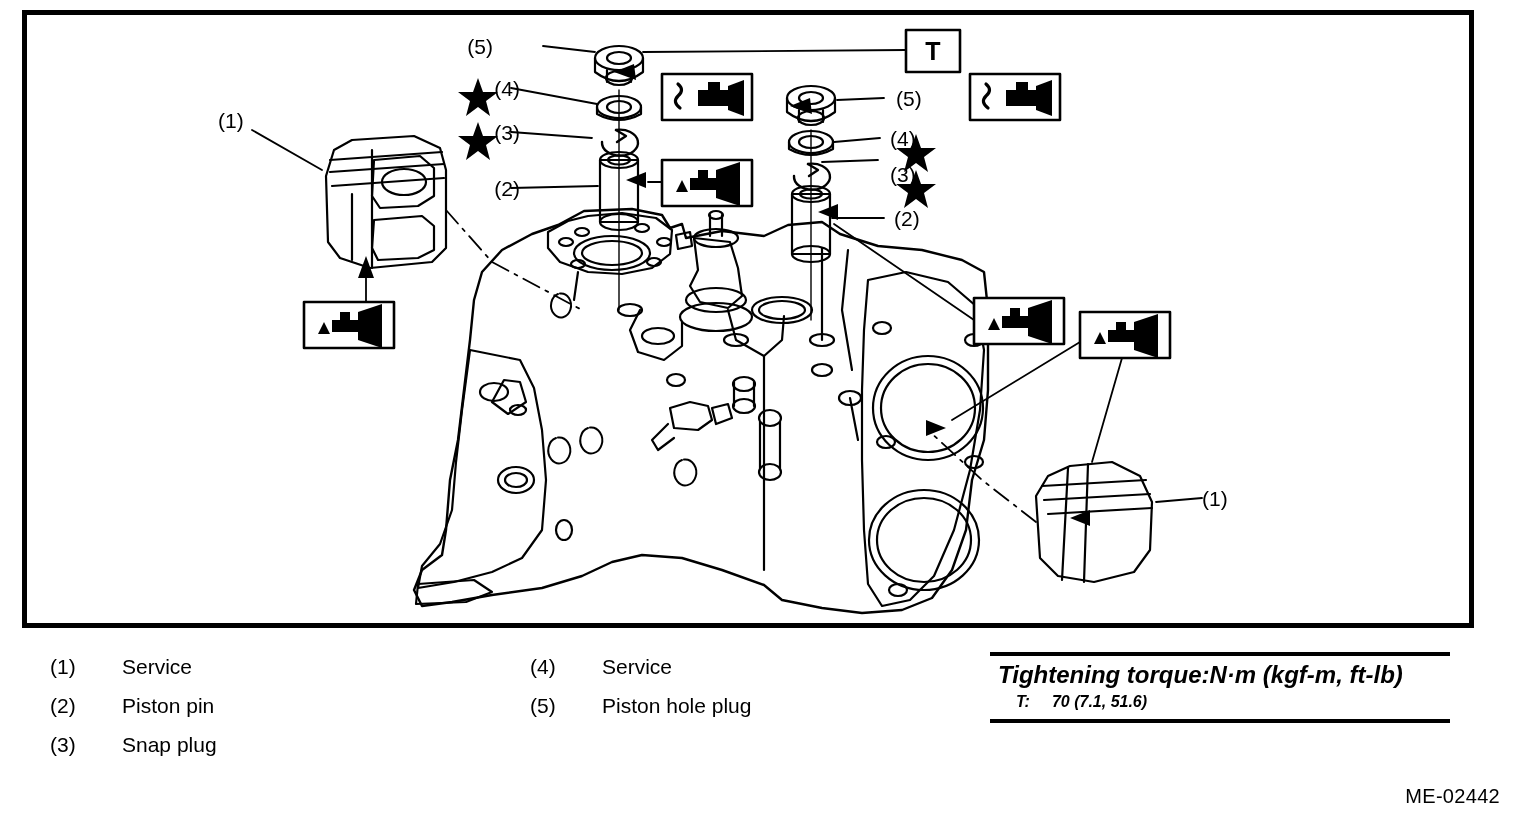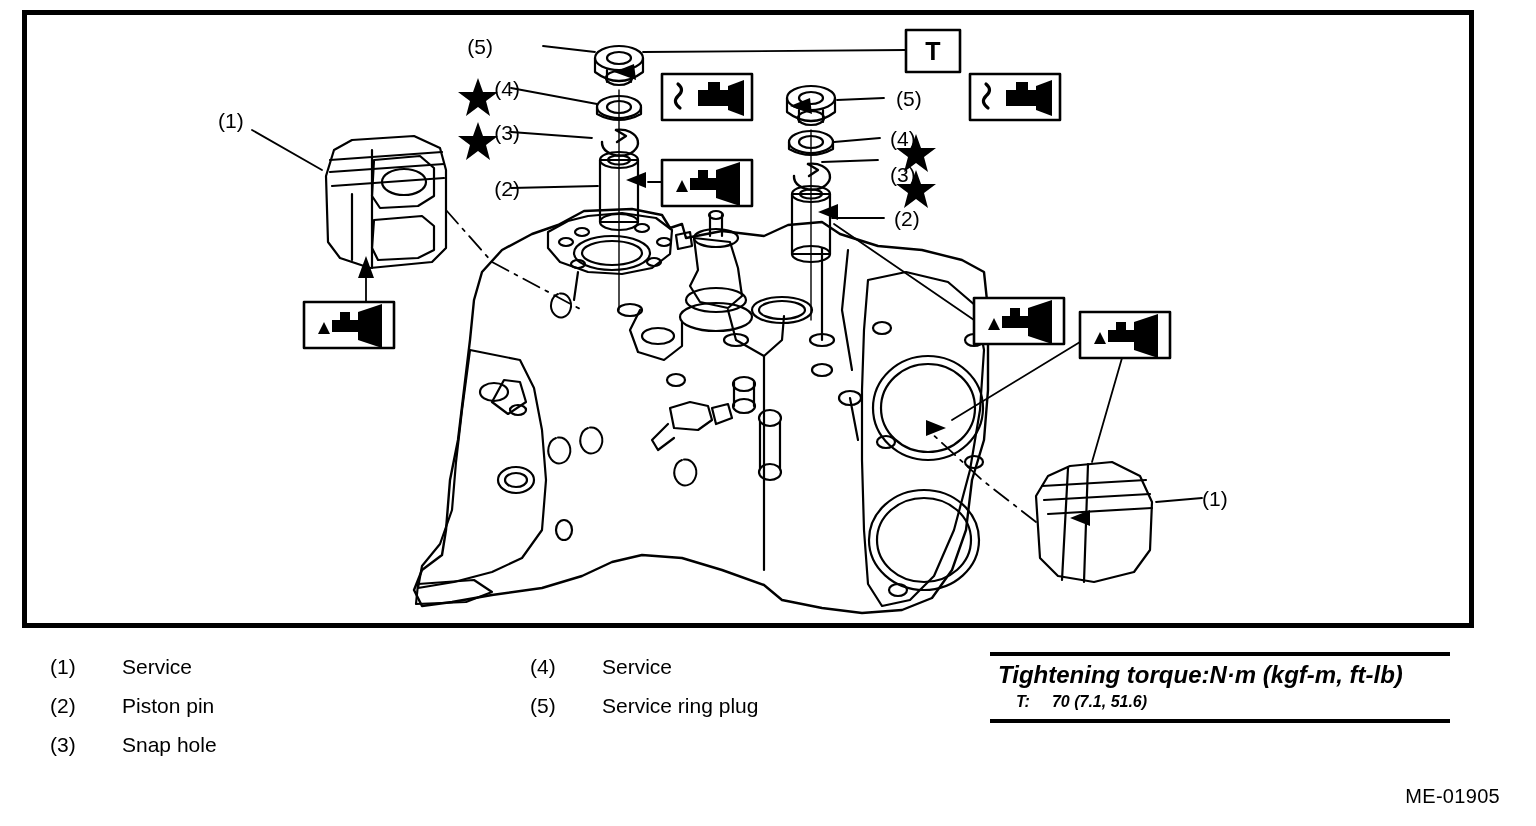--- a/index.html
+++ b/index.html
@@ -406,45 +406,45 @@
         <text x="874" y="96">(5)</text>
         <text x="868" y="136">(4)</text>
         <text x="868" y="172">(3)</text>
         <text x="872" y="216">(2)</text>
         <text x="1180" y="496">(1)</text>
       </g>
 
     </g>
   </svg>
 
-  <div class="fig-code">ME-01905</div>
+  <div class="fig-code">ME-02442</div>
 
   <div class="legend">
     <div class="legend-col col1">
       <div class="legend-row">
         <span class="legend-num">(1)</span>
         <span class="legend-label">Service</span>
       </div>
       <div class="legend-row">
         <span class="legend-num">(2)</span>
         <span class="legend-label">Piston pin</span>
       </div>
       <div class="legend-row">
         <span class="legend-num">(3)</span>
-        <span class="legend-label">Snap hole</span>
+        <span class="legend-label">Snap plug</span>
       </div>
     </div>
     <div class="legend-col col2">
       <div class="legend-row">
         <span class="legend-num">(4)</span>
         <span class="legend-label">Service</span>
       </div>
       <div class="legend-row">
         <span class="legend-num">(5)</span>
-        <span class="legend-label">Service ring plug</span>
+        <span class="legend-label">Piston hole plug</span>
       </div>
     </div>
   </div>
 
   <div class="torque">
     <div class="rule-top"></div>
     <div class="torque-title">Tightening torque:N·m (kgf-m, ft-lb)</div>
     <div class="torque-value">
       <span class="tq-key">T:</span><span>70 (7.1, 51.6)</span>
     </div>

